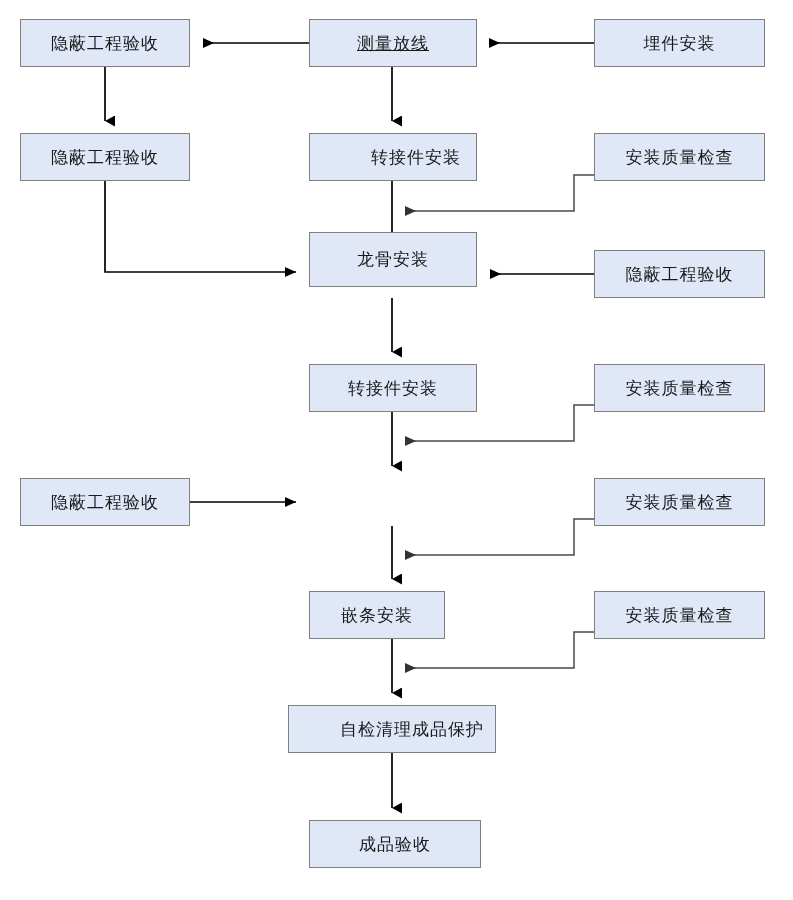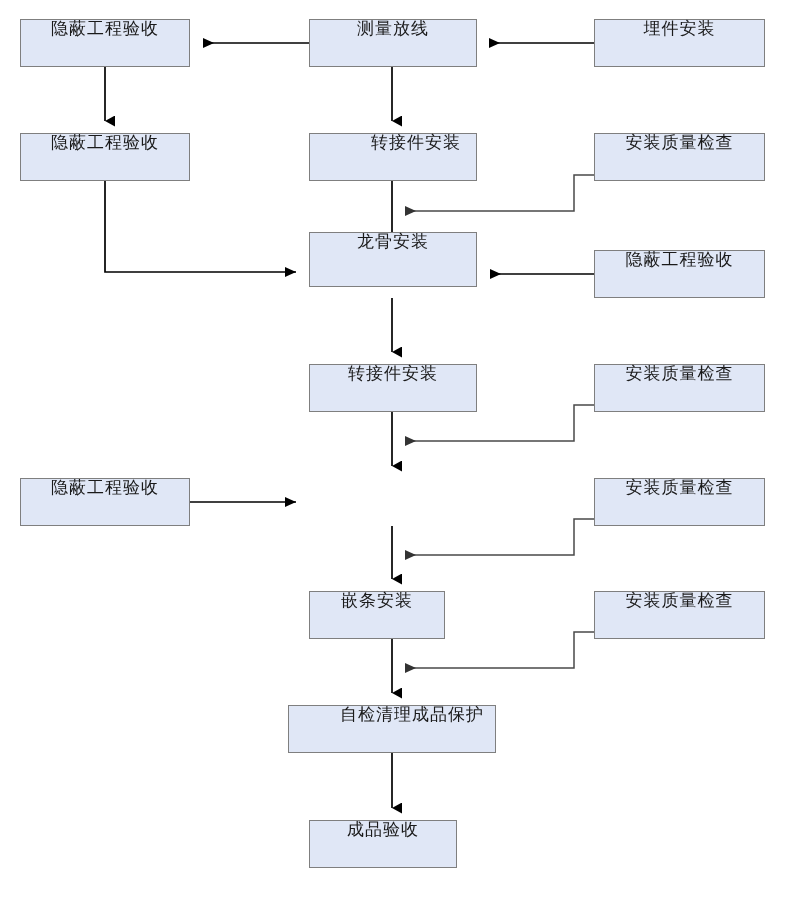--- a/index.html
+++ b/index.html
@@ -25,21 +25,21 @@
     width: 793px;
     height: 900px;
     pointer-events: none;
   }
   .node {
     position: absolute;
     box-sizing: border-box;
     background: #e0e7f6;
     border: 1px solid #7f7f7f;
     display: flex;
-    align-items: flex-start;
+    align-items: center;
     justify-content: center;
     font-size: 17px;
     color: #1a1a1a;
     letter-spacing: 1px;
     line-height: 1;
     white-space: nowrap;
     z-index: 2;
   }
   .node-label {
     display: block;
@@ -104,21 +104,21 @@
       <path d="M594,519 L574,519 L574,555 L405,555" marker-end="url(#arrLg)"></path>
 
       <path d="M594,632 L574,632 L574,668 L405,668" marker-end="url(#arrLg)"></path>
     </g>
   </svg>
 
   <div class="node" style="left:20px;  top:19px;  width:170px; height:48px;">
     <span class="node-label">隐蔽工程验收</span>
   </div>
 
-  <div class="node" style="left:309px; top:19px;  width:168px; height:48px;">
+  <div class="node" style="left:309px; top:19px;  width:168px; height:48px;text-decoration:underline;">
     <span class="node-label">测量放线</span>
   </div>
 
   <div class="node" style="left:594px; top:19px;  width:171px; height:48px;">
     <span class="node-label">埋件安装</span>
   </div>
 
   <div class="node" style="left:20px;  top:133px; width:170px; height:48px;">
     <span class="node-label">隐蔽工程验收</span>
   </div>
@@ -161,17 +161,17 @@
   </div>
 
   <div class="node" style="left:594px; top:591px; width:171px; height:48px;">
     <span class="node-label">安装质量检查</span>
   </div>
 
   <div class="node" style="left:288px; top:705px; width:208px; height:48px;padding-left:40px;">
     <span class="node-label">自检清理成品保护</span>
   </div>
 
-  <div class="node" style="left:309px; top:820px; width:148px; height:48px;">
+  <div class="node" style="left:309px; top:820px; width:172px; height:48px;">
     <span class="node-label">成品验收</span>
   </div>
 
 </div>
 
 </body></html>

